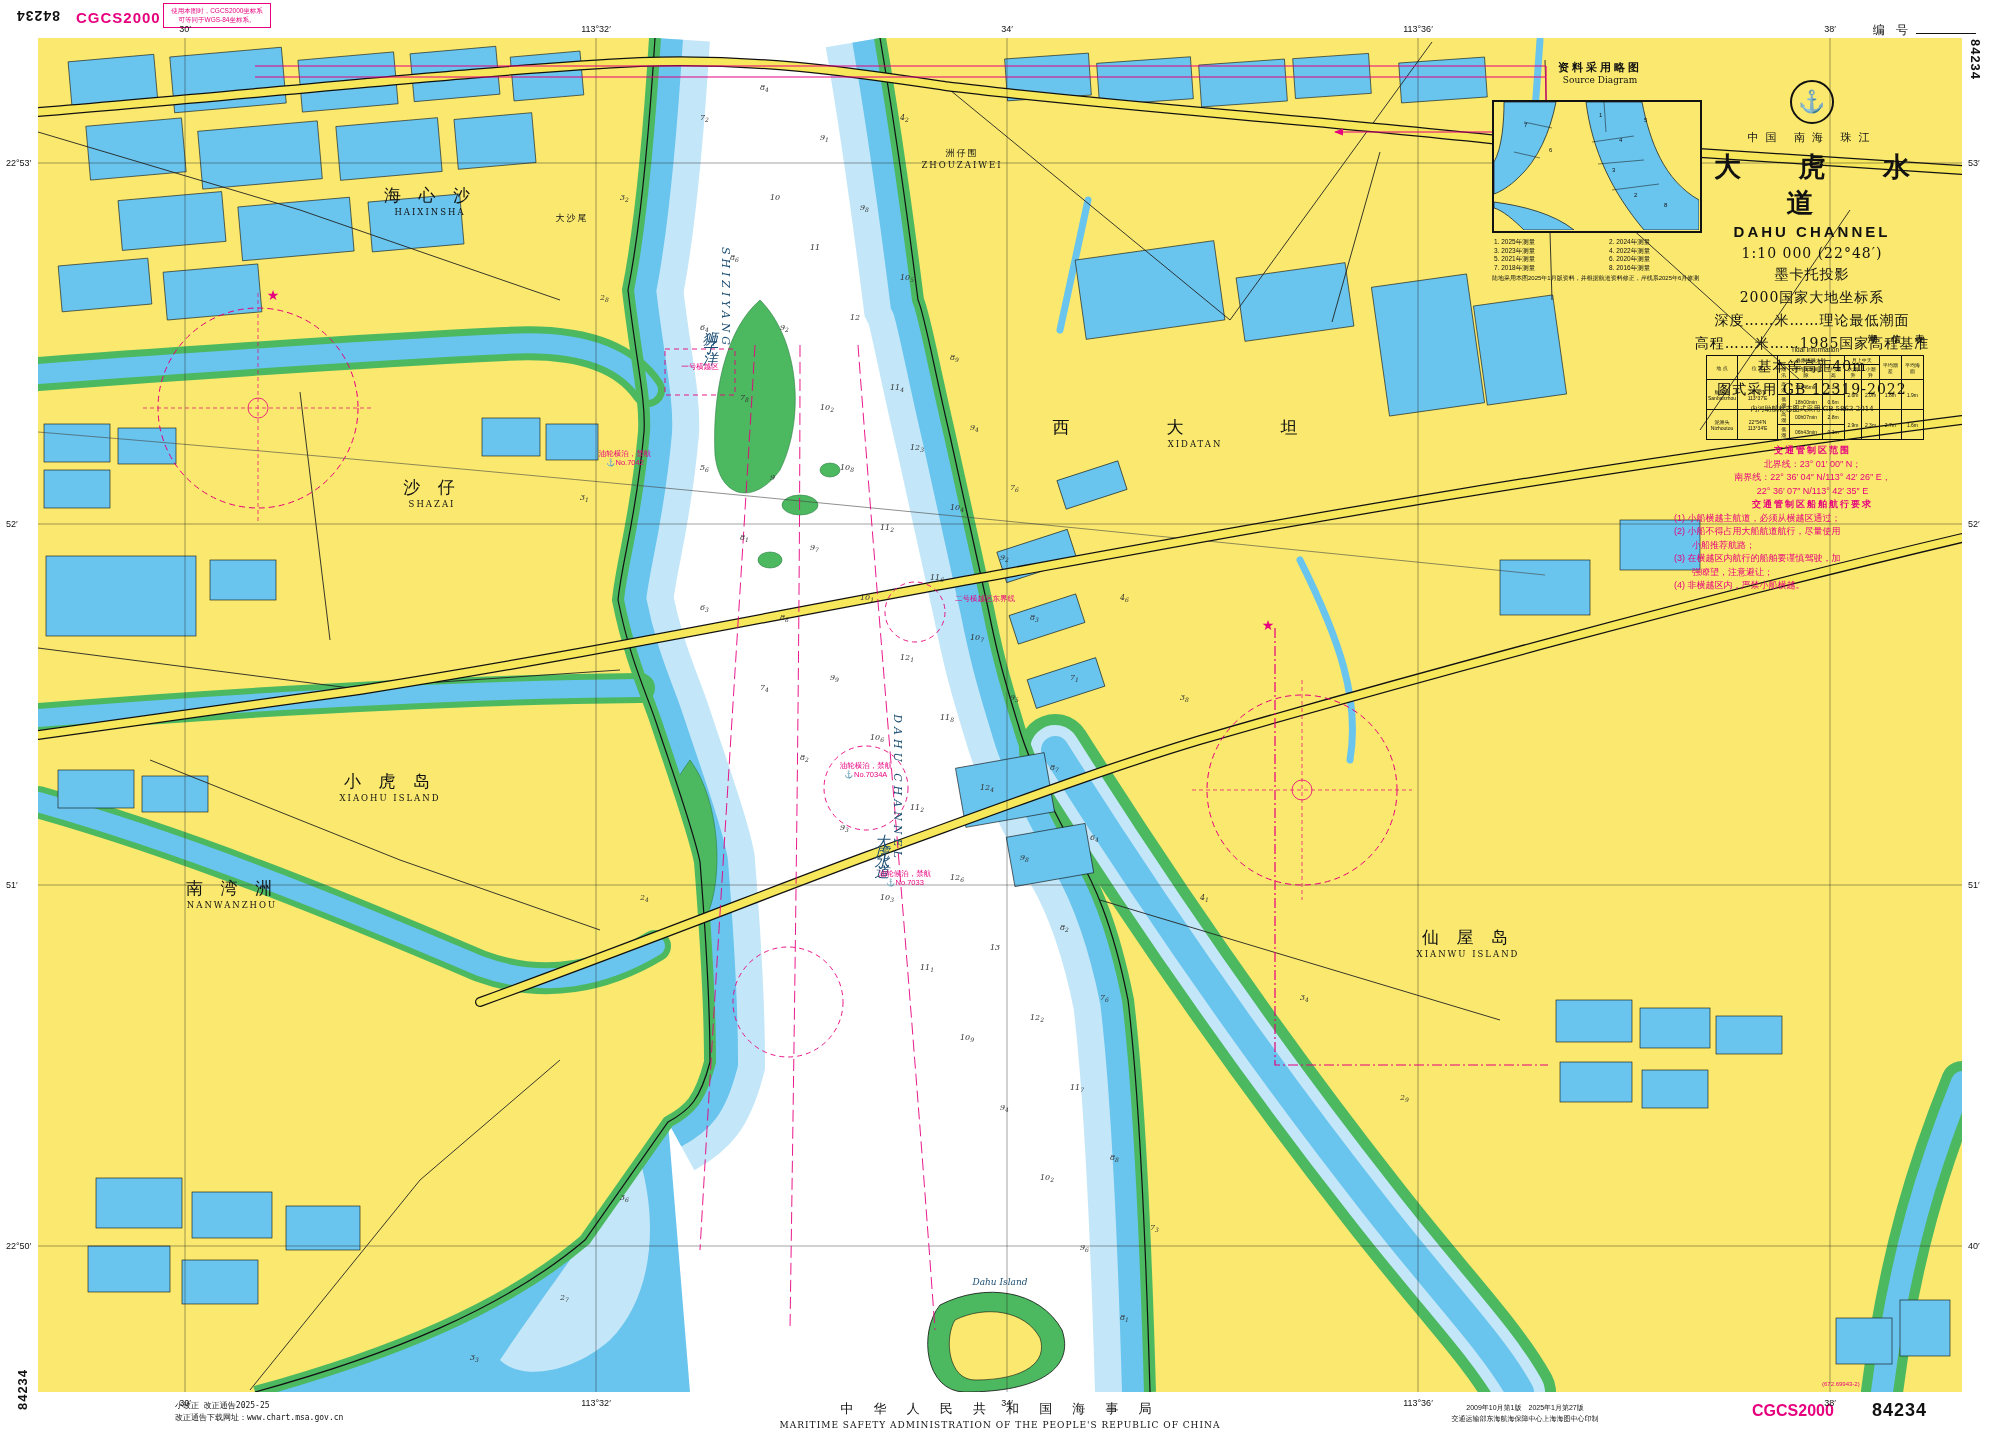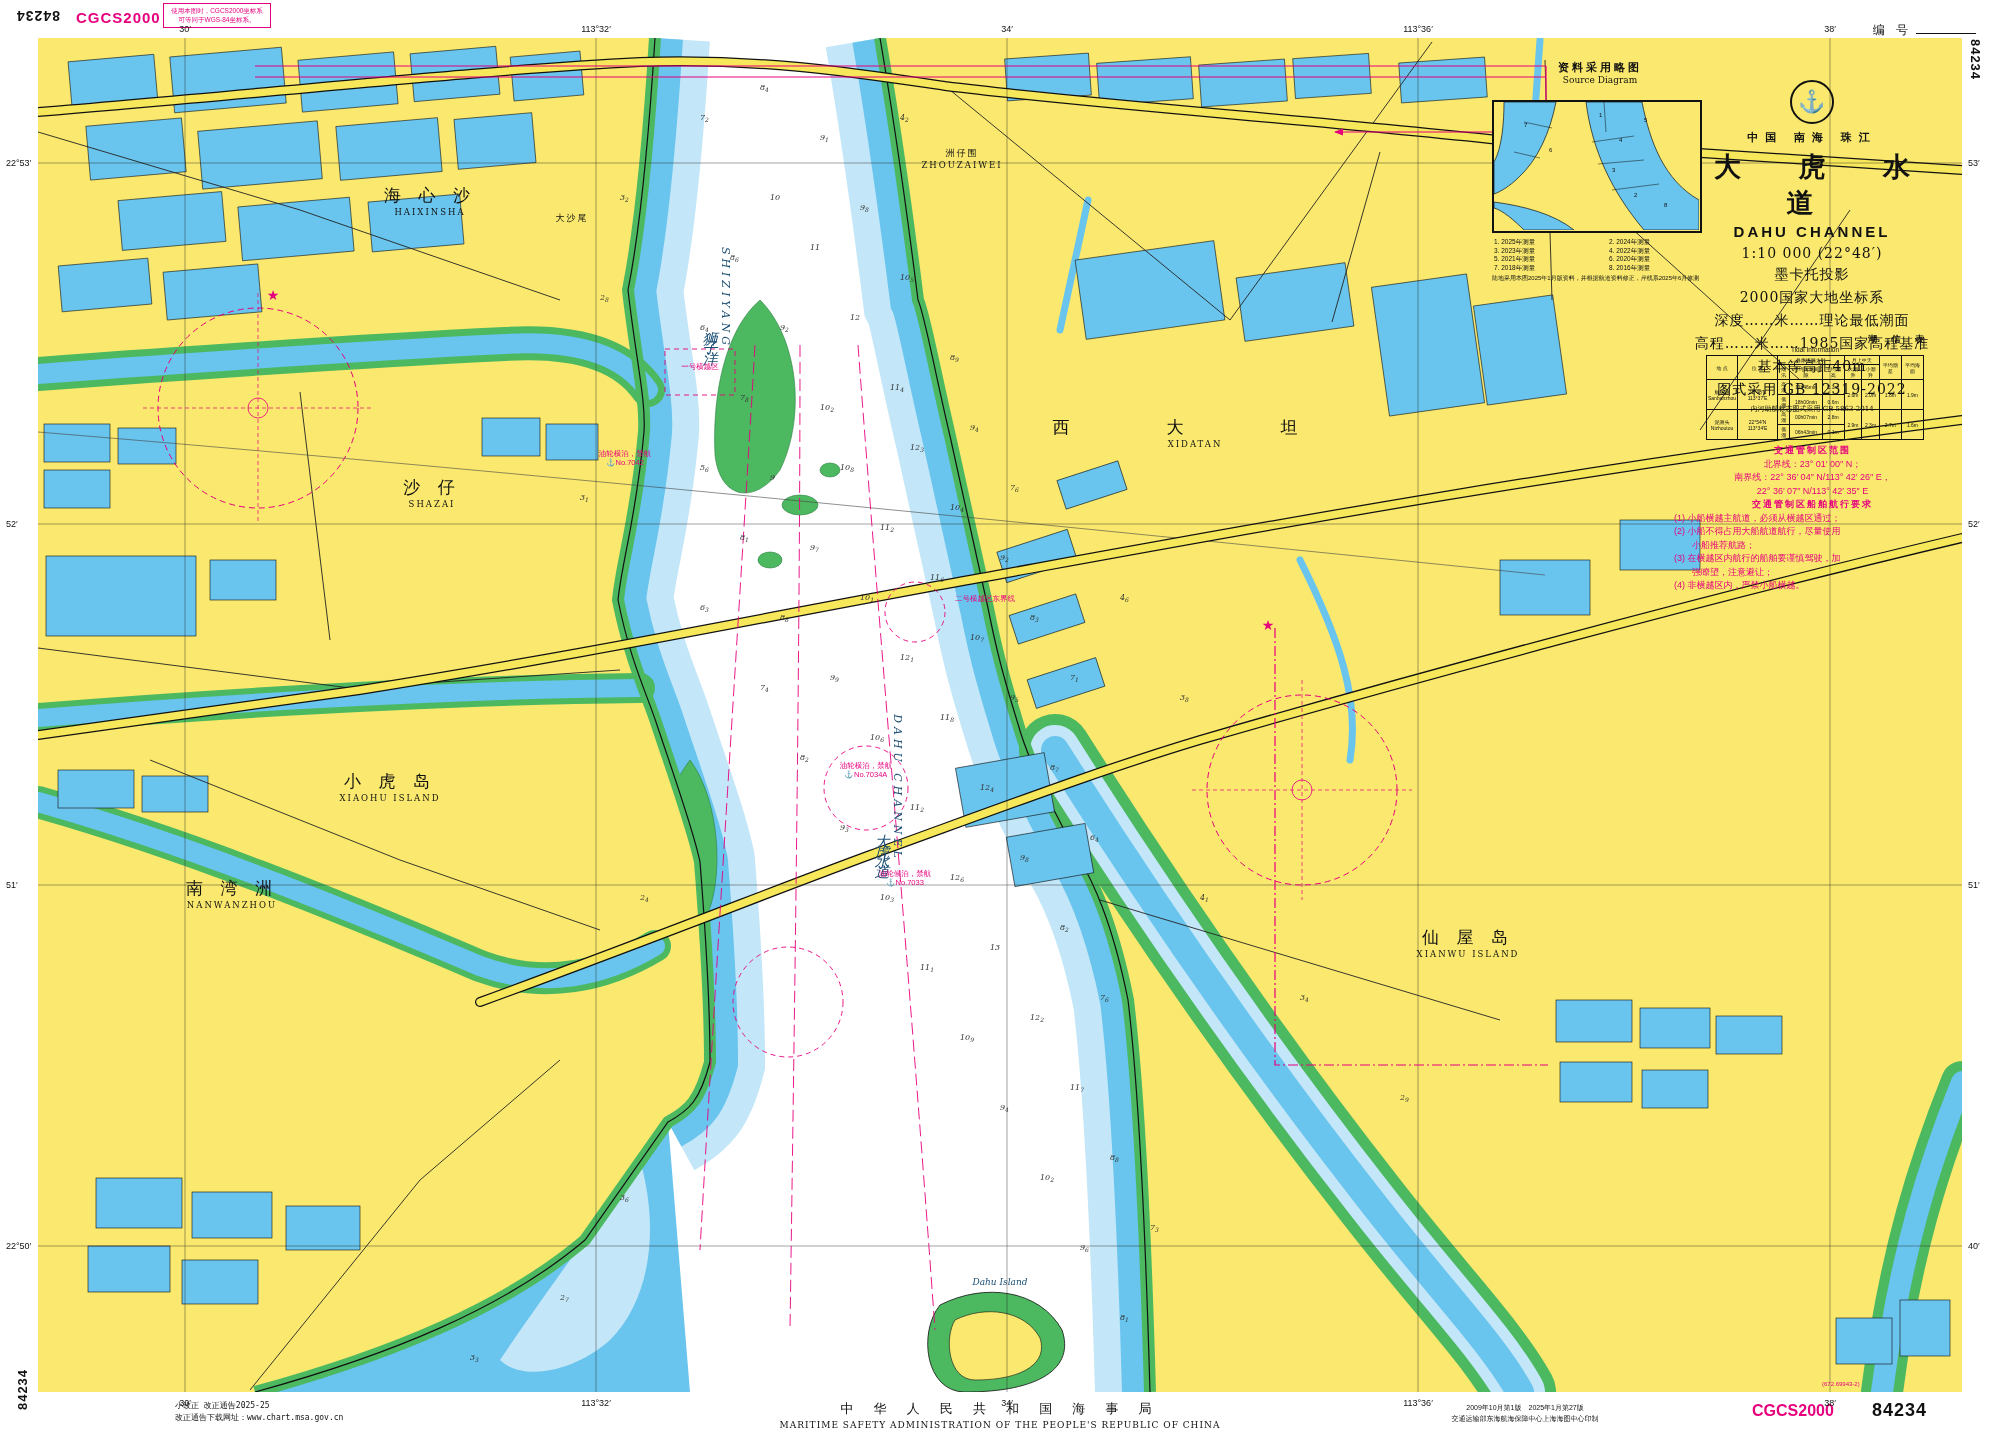--- a/index.html
+++ b/index.html
@@ -48,21 +48,21 @@
   .srcdiag-title{left:1530px;top:60px;width:140px;text-align:center;}
   .srcdiag-title .cn{font-size:11px;letter-spacing:3px;font-weight:bold;font-family:"DejaVu Serif",serif;}
   .srcdiag-title .en{font-size:9px;font-family:"DejaVu Serif",serif;}
   .srcdiag{left:1492px;top:100px;width:210px;height:133px;border:2.5px solid #111;box-sizing:border-box;background:#fae96e;}
   .src-legend{left:1494px;top:238px;width:230px;display:grid;grid-template-columns:1fr 1fr;
               font-size:6.5px;line-height:8.5px;color:#111;}
   .src-note{left:1492px;top:274px;width:240px;font-size:6px;color:#111;}
   .tpanel{left:1662px;top:80px;width:300px;text-align:center;font-family:"DejaVu Serif",serif;}
   .logo{width:40px;height:40px;border:2px solid #111;border-radius:50%;margin:0 auto;
         display:flex;align-items:center;justify-content:center;font-size:22px;line-height:1;}
-  .t-country{font-size:11px;letter-spacing:7px;margin-top:6px;font-weight:bold;}
+  .t-country{font-size:11px;letter-spacing:7px;margin-top:6px;}
   .t-cn{font-size:27px;font-weight:bold;letter-spacing:24px;margin-top:4px;text-indent:24px;}
   .t-en{font-size:15px;letter-spacing:3px;font-weight:bold;margin-top:2px;font-family:"Liberation Sans",sans-serif;}
   .t-line{font-size:14px;margin-top:5px;letter-spacing:1px;}
   .t-small{font-size:7px;margin-top:5px;}
   .tide-title{left:1700px;top:333px;width:230px;text-align:center;}
   .tide-title .cn{font-size:9px;letter-spacing:6px;font-weight:bold;text-align:right;}
   .tide-title .en{font-size:6.5px;}
   .tidetable{left:1706px;top:355px;width:218px;}
   .tidetable table{border-collapse:collapse;width:100%;}
   .tidetable th,.tidetable td{border:0.7px solid #111;font-size:5px;line-height:6px;padding:1px;text-align:center;font-weight:normal;}

